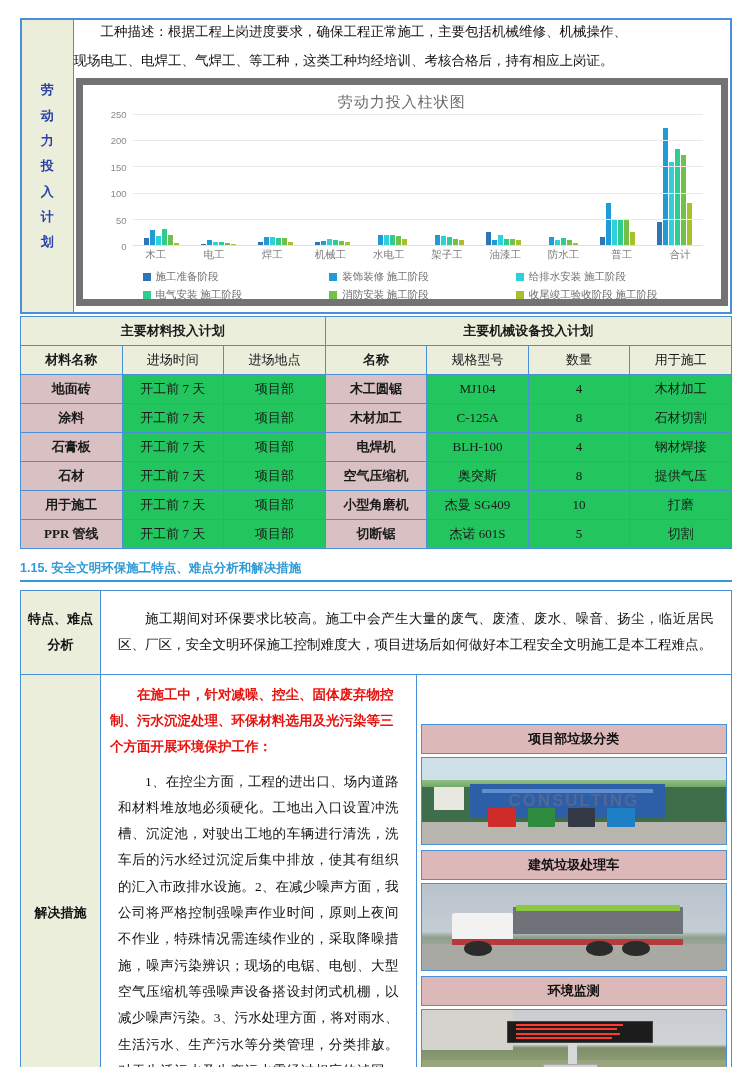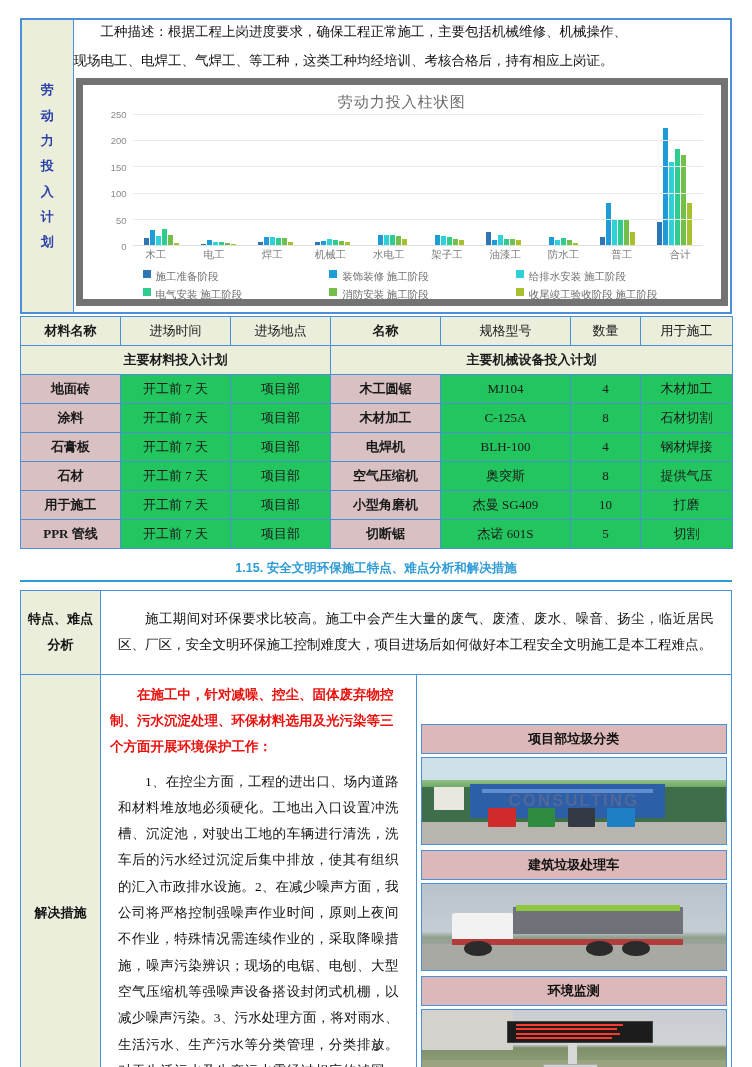--- a/index.html
+++ b/index.html
@@ -65,39 +65,39 @@
     border-bottom: 1px solid #e0e0e0;
   }
   .gridline { position:absolute; left:0; right:0; height:1px; background:#eaeaea; }
   .groups { position:absolute; left:0; right:0; bottom:0; top:0; display:flex; }
   .group { flex:1 1 0; display:flex; align-items:flex-end; justify-content:center; gap:1px; height:100%; position:relative; }
   .bar { width: 5px; background:#4472c4; }
   .xlabels { display:flex; margin: 2px 4px 0 36px; }
   .xlab { flex:1 1 0; text-align:center; font-size:10.5px; color:#7d7d7d; font-family:"Liberation Serif", serif; }
 
   .legend { display:flex; flex-wrap:wrap; margin: 8px 0 0 52px; width: 560px; }
-  .leg-item { width: 33.33%; display:flex; font-size:10.5px; color:#6f6f6f; margin-bottom:4px; font-family:"Liberation Serif", serif; }
+  .leg-item { width: 33.33%; display:flex; align-items:center; font-size:10.5px; color:#6f6f6f; margin-bottom:4px; font-family:"Liberation Serif", serif; }
   .leg-sw { width:8px; height:8px; margin-right:5px; flex:0 0 auto; }
 
   
   .mat-table { border-collapse: collapse; width: 712px; table-layout: fixed; margin-top: 2px; }
   .mat-table td { border: 1px solid #4a90d9; font-size: 13px; text-align:center; height: 29px; padding: 1px 2px; }
   .mat-head-major { background:#eaeedb; font-weight:bold; font-size:14px; height: 30px; }
   .mat-head { background:#eaeedb; font-weight:bold; font-size:13px; }
   .mat-head.light { font-weight: normal; }
   .cell-pink { background:#d9c0c2; font-weight:bold; }
   .cell-plain { background:#22c55e; }
 
   
   .sec-heading {
     margin: 11px 0 8px 0;
     font-size: 12.5px; font-weight: bold; color: #2e9bd6;
     font-family:"Liberation Sans", sans-serif;
     border-bottom: 2px solid #2e9bd6;
-    padding-bottom: 3px; width: 712px; text-align: center;
+    padding-bottom: 3px; width: 712px;
   }
 
   
   .s2 { border-collapse: collapse; width: 712px; table-layout: fixed; }
   .s2 td { border: 1px solid #4a90d9; vertical-align: middle; }
   .s2-label {
     width: 80px; background:#eaeedb; text-align:center; font-size:13px; font-weight:bold;
     line-height: 2.0; color:#111;
   }
   .s2-body { padding: 7px 9px; background:#fff; }
@@ -314,31 +314,31 @@
               </div>
         </div>
       </td>
     </tr>
   </tbody>
     </table>
 
   <table class="mat-table">
     <tbody id="mat-body">
         <tr>
+          <td class="mat-head-major" colspan="3">主要材料投入计划</td>
+          <td class="mat-head-major" colspan="4">主要机械设备投入计划</td>
+        </tr>
+        <tr>
           <td class="mat-head" style="width: 100px;">材料名称</td>
           <td class="mat-head light" style="width: 110px;">进场时间</td>
           <td class="mat-head light" style="width: 100px;">进场地点</td>
           <td class="mat-head" style="width: 110px;">名称</td>
           <td class="mat-head light" style="width: 130px;">规格型号</td>
           <td class="mat-head light" style="width: 70px;">数量</td>
           <td class="mat-head light" style="width: 92px;">用于施工</td>
-        </tr>
-        <tr>
-          <td class="mat-head-major" colspan="3">主要材料投入计划</td>
-          <td class="mat-head-major" colspan="4">主要机械设备投入计划</td>
         </tr>
         <tr>
           <td class="cell-pink">地面砖</td>
           <td class="cell-plain">开工前 7 天</td>
           <td class="cell-plain">项目部</td>
           <td class="cell-pink">木工圆锯</td>
           <td class="cell-plain">MJ104</td>
           <td class="cell-plain">4</td>
           <td class="cell-plain">木材加工</td>
         </tr>

